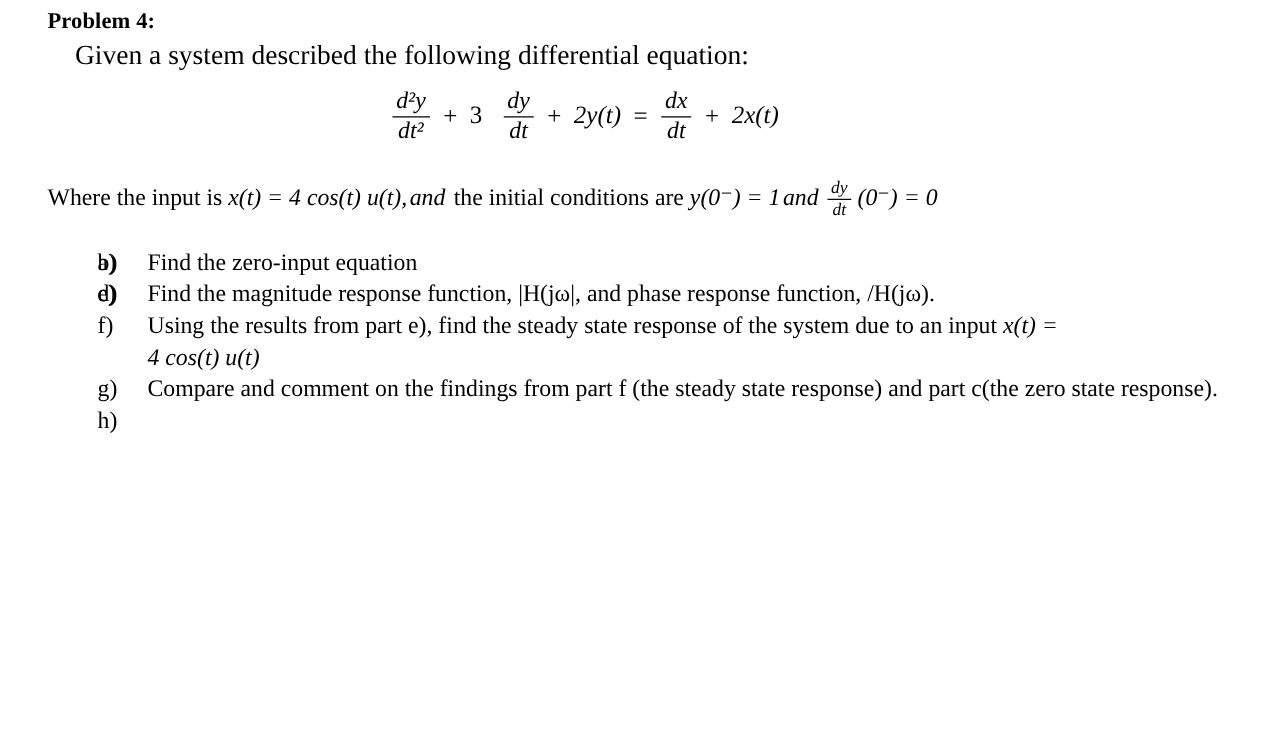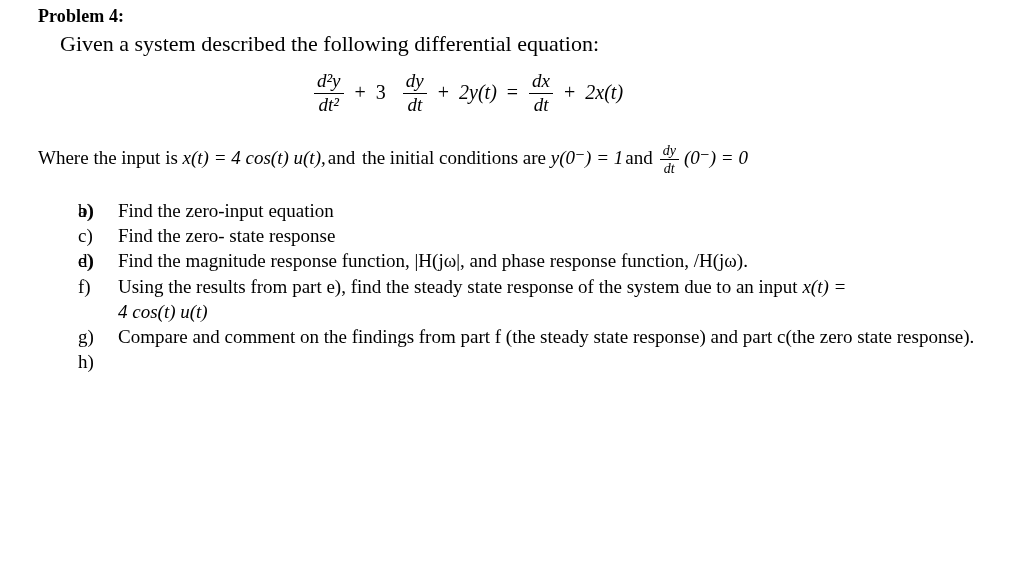--- a/index.html
+++ b/index.html
@@ -90,20 +90,21 @@
     top: 144px;
     font-size: 19px;
     white-space: nowrap;
     line-height: 24px;
   }
   .where-line .smallfrac {
     font-size: 14px;
   }
   .where-line .smallfrac .frac { vertical-align: middle; }
   .ital-and {
+    font-style: italic;
     padding: 0 2px;
   }
 
   
   ol.parts {
     position: absolute;
     left: 0;
     top: 198px;
     margin: 0;
     padding: 0;
@@ -174,21 +175,20 @@
       <span class="marker">a)</span>
     </li>
 
     <li>
       <span class="marker">b)</span>
       <span class="txt">Find the zero-input equation</span>
     </li>
 
     <li>
       <span class="marker">c)</span>
-      <span class="txt">Find the zero- state response</span>
     </li>
 
     <li>
       <span class="marker">d)</span>
     </li>
 
     <li>
       <span class="marker">e)</span>
       <span class="txt"><span>Find the magnitude response function, |H(jω|, and phase response function, </span><span class="u-underline">/H(jω)</span><span>.</span></span>
     </li>

